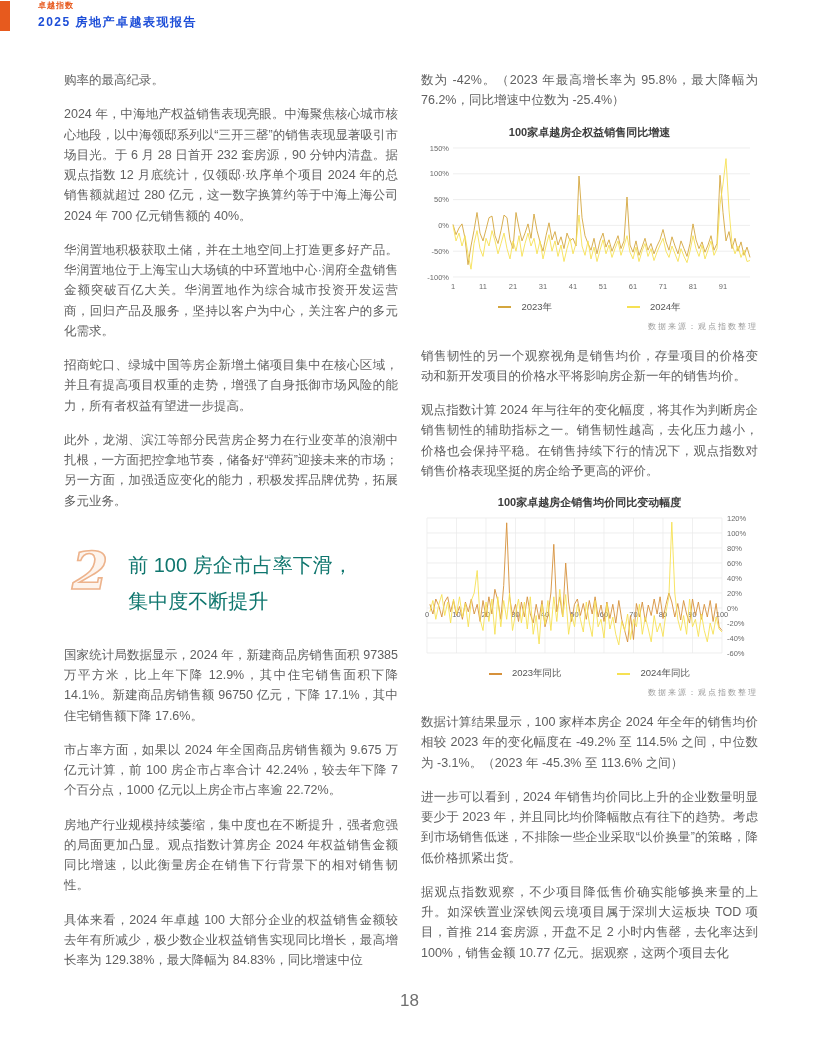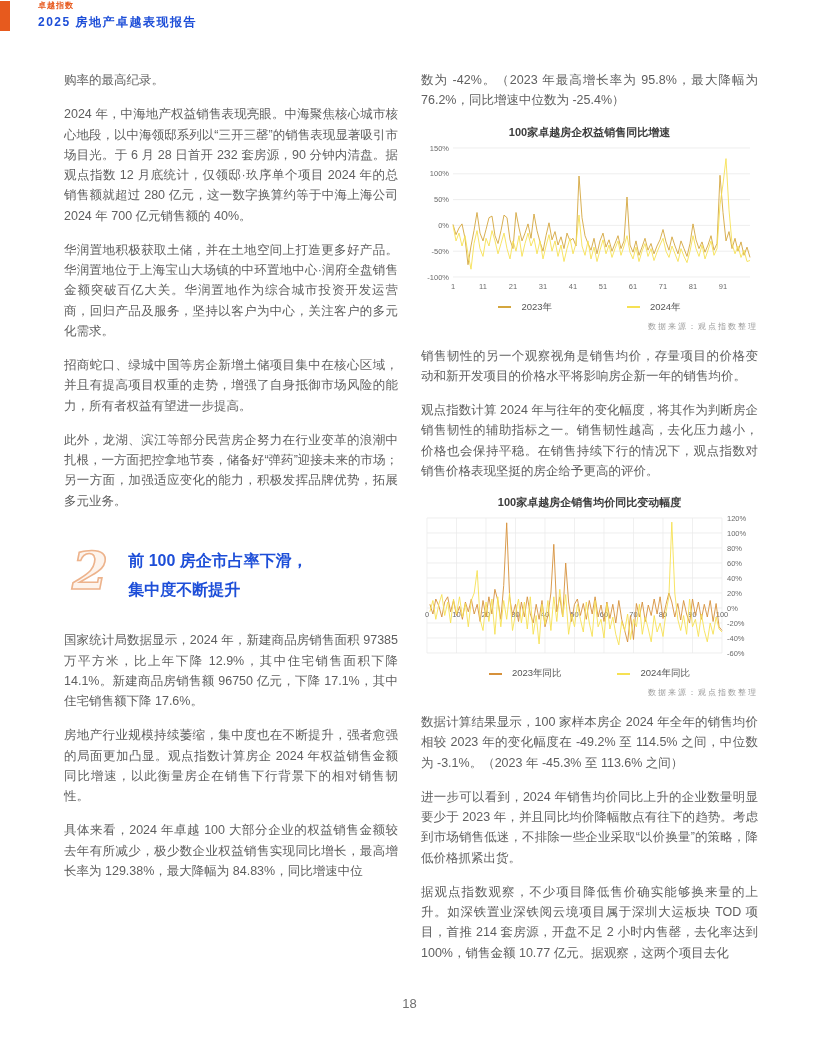--- a/index.html
+++ b/index.html
@@ -13,30 +13,30 @@
   .brand-title{font-size:12px;font-weight:bold;color:#1d4ed8;letter-spacing:1.5px;margin-top:3px;}
   
   .col{position:absolute;top:70px;}
   .col-left{left:64px;width:334px;}
   .col-right{left:421px;width:337px;}
   .body-text{font-size:12.5px;line-height:1.62;color:#5f5f5f;text-align:justify;margin:0 0 14px 0;}
   
   .section-head{display:flex;align-items:flex-start;gap:20px;margin:30px 0 26px 8px;}
   .section-num{font-family:"DejaVu Serif","Liberation Serif",serif;font-style:italic;font-weight:bold;
                font-size:52px;line-height:1;color:#fdf4ed;-webkit-text-stroke:1.6px #edb38c;padding-top:4px;}
-  .section-title{font-size:16px;font-weight:bold;color:#1d4ed8;line-height:1.8;padding-top:6px;}
+  .section-title{font-size:20px;font-weight:normal;color:#0f766e;line-height:1.8;padding-top:6px;}
   
   .chart{margin:8px 0 14px 0;}
   .chart-title{font-size:11px;font-weight:bold;color:#3d3d3d;text-align:center;margin-bottom:3px;}
   .chart-legend{display:flex;justify-content:space-around;align-items:center;margin-top:2px;padding:0 40px;}
   .legend-item{display:flex;align-items:center;gap:10px;font-size:9.5px;color:#555;}
   .legend-dash{display:inline-block;width:13px;height:2px;}
   .chart-source{font-size:8px;color:#9a9a9a;text-align:right;letter-spacing:2px;margin-top:7px;}
   
-  .page-num{position:absolute;left:0;right:0;bottom:32px;text-align:center;font-size:13px;color:#6f6f6f;}
+  .page-num{position:absolute;left:0;right:0;bottom:32px;text-align:center;font-size:17px;color:#6f6f6f;}
 </style>
 </head>
 <body>
 
 <div class="page">
 
   <header class="brand">
     <div class="brand-bar"></div>
     <div class="brand-text">
       <div class="brand-small">卓越指数</div>
@@ -53,20 +53,21 @@
 
     <div class="section-head">
       <div class="section-num">2</div>
       <div class="section-title">
         <span>前 100 房企市占率下滑，</span><br>
         <span>集中度不断提升</span>
       </div>
     </div>
 
     <p class="body-text">国家统计局数据显示，2024 年，新建商品房销售面积 97385 万平方米，比上年下降 12.9%，其中住宅销售面积下降 14.1%。新建商品房销售额 96750 亿元，下降 17.1%，其中住宅销售额下降 17.6%。</p>
+    <p class="body-text">市占率方面，如果以 2024 年全国商品房销售额为 9.675 万亿元计算，前 100 房企市占率合计 42.24%，较去年下降 7 个百分点，1000 亿元以上房企市占率逾 22.72%。</p>
     <p class="body-text">房地产行业规模持续萎缩，集中度也在不断提升，强者愈强的局面更加凸显。观点指数计算房企 2024 年权益销售金额同比增速，以此衡量房企在销售下行背景下的相对销售韧性。</p>
     <p class="body-text">具体来看，2024 年卓越 100 大部分企业的权益销售金额较去年有所减少，极少数企业权益销售实现同比增长，最高增长率为 129.38%，最大降幅为 84.83%，同比增速中位</p>
   </div>
 
   <div class="col col-right">
     <p class="body-text">数为 -42%。（2023 年最高增长率为 95.8%，最大降幅为 76.2%，同比增速中位数为 -25.4%）</p>
 
     <div class="chart"><div class="chart-title">100家卓越房企权益销售同比增速</div><svg width="337" height="152" viewBox="0 0 337 152">
           <line x1="32" y1="5" x2="329" y2="5" stroke="#e6e6e6" stroke-width="0.7"></line>
           <text x="28" y="7.5" text-anchor="end" font-size="7.5" fill="#6b6b6b" font-family="&quot;Liberation Sans&quot;,sans-serif">150%</text>

